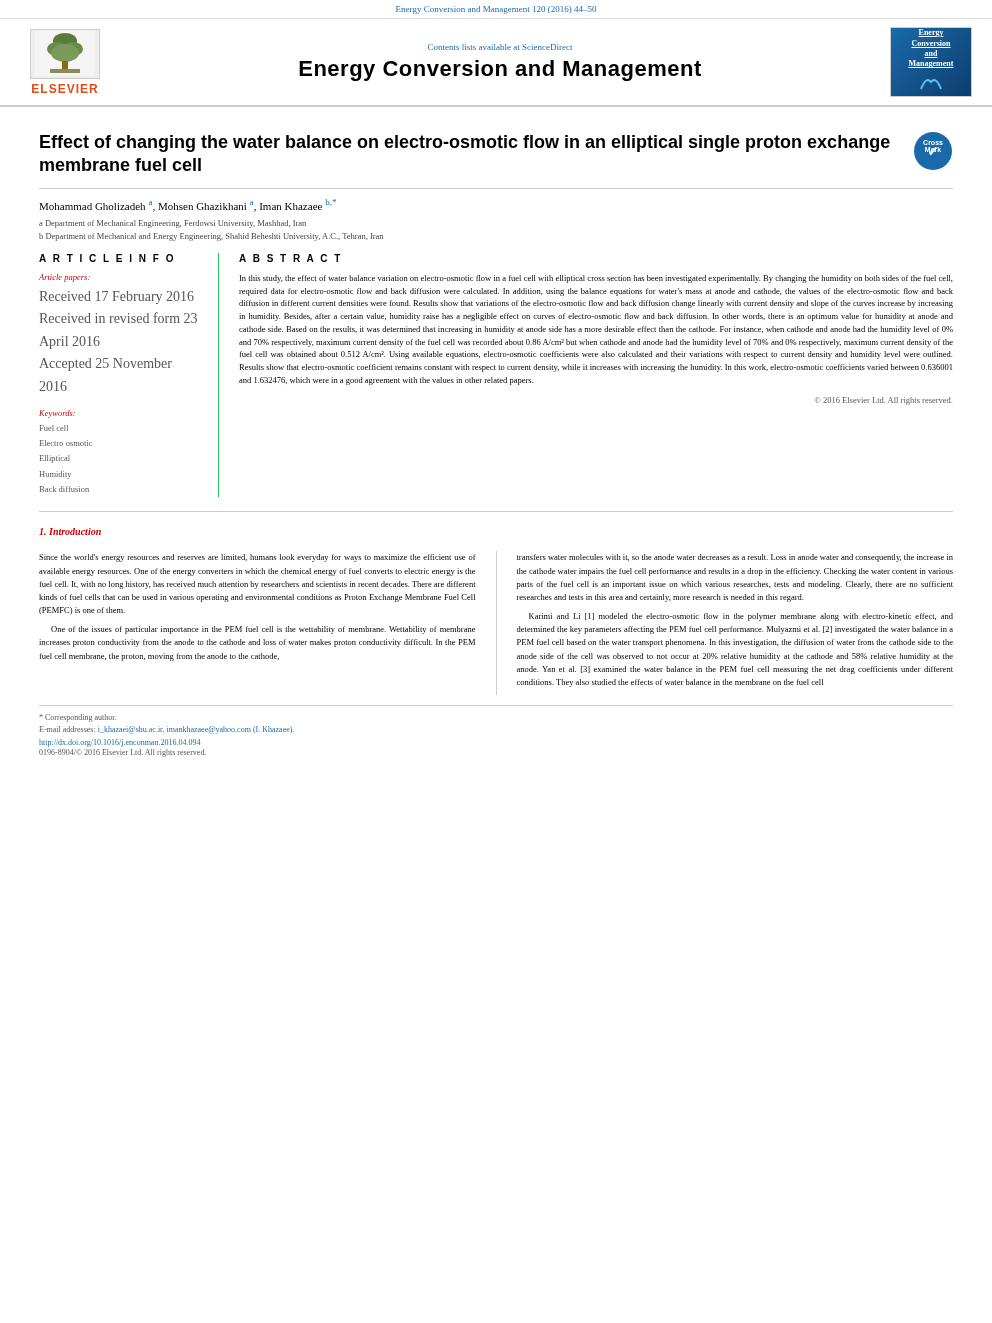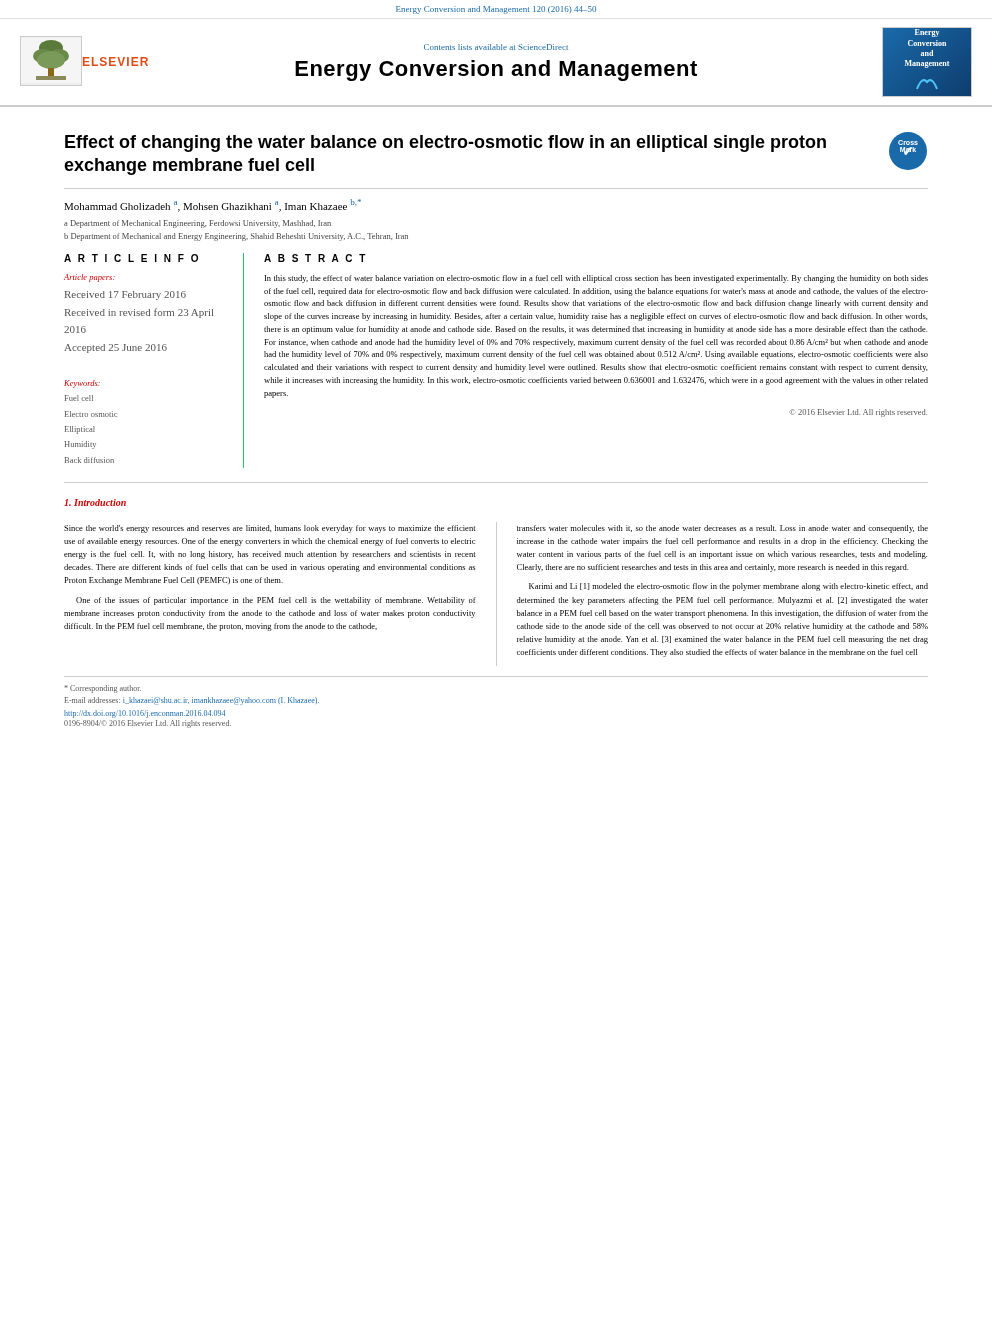--- a/index.html
+++ b/index.html
@@ -48,20 +48,21 @@
       font-size: 9px;
       color: #555;
       margin-top: 4px;
     }
     .journal-homepage span {
       color: #1a6aaa;
     }
     .elsevier-logo {
       width: 90px;
       display: flex;
+      flex-direction: column;
       align-items: center;
     }
     .elsevier-tree {
       width: 70px;
       height: 50px;
       background: #eee;
       border: 1px solid #ccc;
       display: flex;
       align-items: center;
       justify-content: center;
@@ -70,34 +71,35 @@
       margin-bottom: 3px;
     }
     .elsevier-text {
       font-size: 12px;
       font-weight: bold;
       color: #e04b1a;
       font-family: Arial, sans-serif;
       letter-spacing: 1px;
     }
     .journal-logo-right {
-      width: 90px;
+      width: 82px;
       height: 70px;
       background: linear-gradient(135deg, #1a6aaa, #0d3d6e);
       border: 1px solid #ccc;
       display: flex;
       align-items: center;
       justify-content: center;
       color: white;
       font-size: 7px;
       text-align: center;
       padding: 4px;
+      text-decoration: underline;
     }
     .main-content {
-      padding: 10px 64px;
+      padding: 10px 39px;
     }
     .paper-title-section {
       display: flex;
       justify-content: space-between;
       align-items: flex-start;
       margin: 14px 0 8px 0;
       border-bottom: 1px solid #ccc;
       padding-bottom: 10px;
     }
     .paper-title {
@@ -159,23 +161,23 @@
       margin-bottom: 8px;
       font-family: Arial, sans-serif;
     }
     .article-history {
       font-size: 8.5px;
       color: #c00;
       font-style: italic;
       margin-bottom: 4px;
     }
     .article-dates {
-      font-size: 11px;
-      color: #555;
-      margin-bottom: 22px;
+      font-size: 14px;
+      color: #555;
+      margin-bottom: 10px;
       line-height: 1.6;
     }
     .keywords-section {
       margin-top: 8px;
     }
     .keywords-title {
       font-size: 8.5px;
       color: #c00;
       font-style: italic;
       margin-bottom: 3px;
@@ -333,21 +335,21 @@
     <div>b Department of Mechanical and Energy Engineering, Shahid Beheshti University, A.C., Tehran, Iran</div>
   </div>
 
   <div class="two-col">
     <div class="article-info">
       <h3>A R T I C L E   I N F O</h3>
       <div class="article-history">Article papers:</div>
       <div class="article-dates">
         <div>Received 17 February 2016</div>
         <div>Received in revised form 23 April 2016</div>
-        <div>Accepted 25 June 2016</div>
+        <div>Accepted 25 November 2016</div>
       </div>
       <div class="keywords-section">
         <div class="keywords-title">Keywords:</div>
         <div class="keywords-list">
           <div>Fuel cell</div>
           <div>Electro osmotic</div>
           <div>Elliptical</div>
           <div>Humidity</div>
           <div>Back diffusion</div>
         </div>

